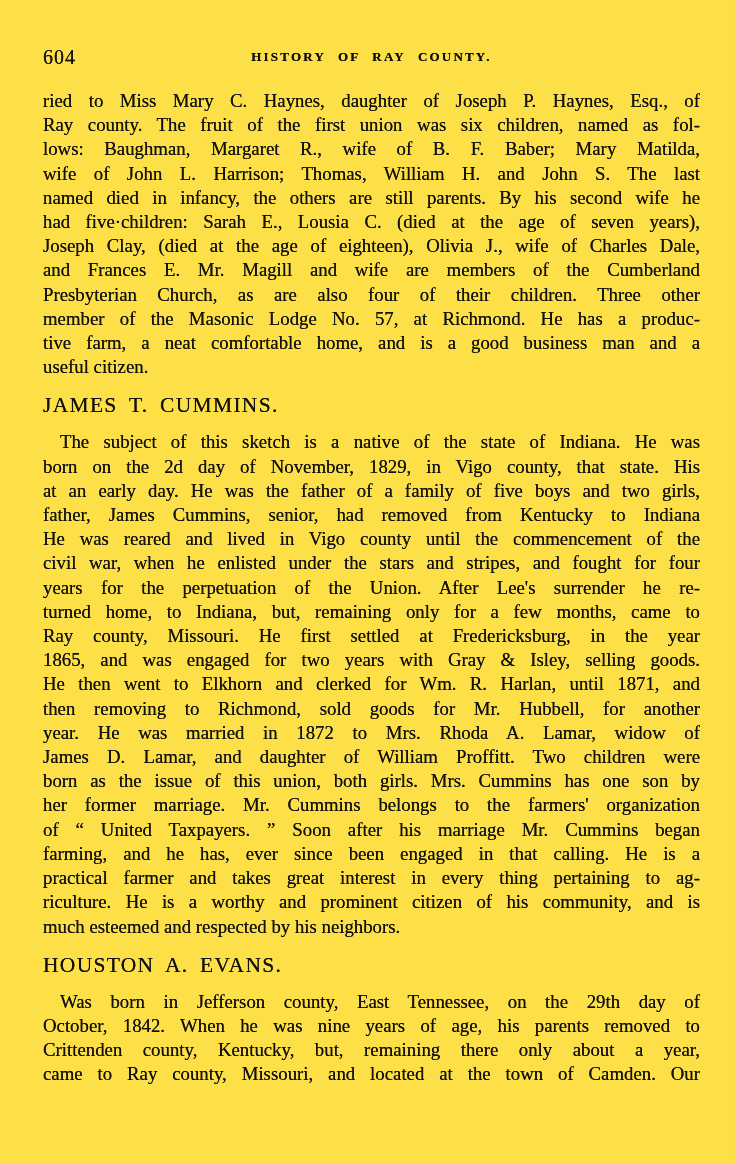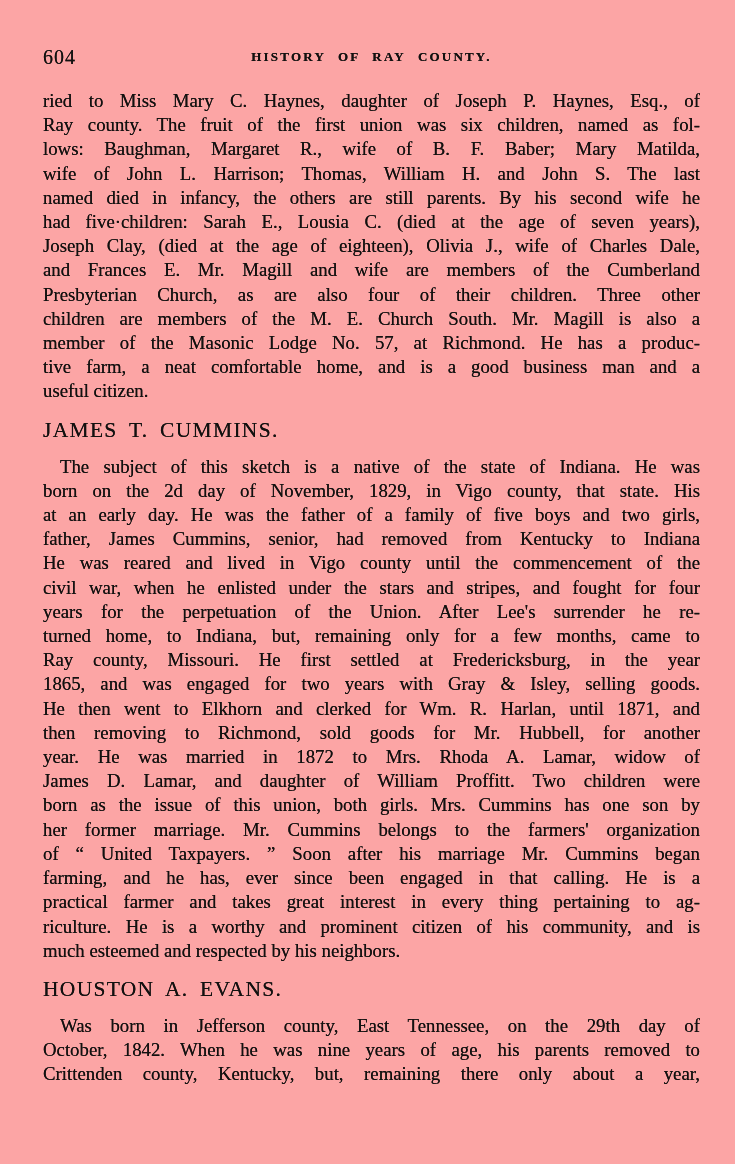--- a/index.html
+++ b/index.html
@@ -11,21 +11,21 @@
     width: 735px;
     height: 1164px;
     overflow: hidden;
     font-family: "Liberation Serif", "DejaVu Serif", serif;
     color: #121110;
   }
   .page {
     position: relative;
     width: 735px;
     height: 1164px;
-    background: #fca5a5;
+    background: #fde047;
     box-sizing: border-box;
     padding: 46px 35px 0 43px;
     
     text-shadow: 0 0 0.45px rgba(10,10,10,0.85);
   }
   .page-header {
     position: relative;
     height: 22px;
     margin-bottom: 21px;
   }
@@ -83,21 +83,20 @@
     <div class="para">
         <div class="line">ried to Miss Mary C. Haynes, daughter of Joseph P. Haynes, Esq., of</div>
         <div class="line">Ray county. The fruit of the first union was six children, named as fol-</div>
         <div class="line">lows: Baughman, Margaret R., wife of B. F. Baber; Mary Matilda,</div>
         <div class="line">wife of John L. Harrison; Thomas, William H. and John S. The last</div>
         <div class="line">named died in infancy, the others are still parents. By his second wife he</div>
         <div class="line">had five·children: Sarah E., Lousia C. (died at the age of seven years),</div>
         <div class="line">Joseph Clay, (died at the age of eighteen), Olivia J., wife of Charles Dale,</div>
         <div class="line">and Frances E. Mr. Magill and wife are members of the Cumberland</div>
         <div class="line">Presbyterian Church, as are also four of their children. Three other</div>
-        <div class="line">children are members of the M. E. Church South. Mr. Magill is also a</div>
         <div class="line">member of the Masonic Lodge No. 57, at Richmond. He has a produc-</div>
         <div class="line">tive farm, a neat comfortable home, and is a good business man and a</div>
         <div class="line last">useful citizen.</div>
       </div>
 
     <div class="section-heading">JAMES T. CUMMINS.</div>
 
     <div class="para indent-first">
         <div class="line">The subject of this sketch is a native of the state of Indiana. He was</div>
         <div class="line">born on the 2d day of November, 1829, in Vigo county, that state. His</div>
@@ -121,16 +120,17 @@
         <div class="line">riculture. He is a worthy and prominent citizen of his community, and is</div>
         <div class="line last">much esteemed and respected by his neighbors.</div>
       </div>
 
     <div class="section-heading">HOUSTON A. EVANS.</div>
 
     <div class="para indent-first justify-all">
         <div class="line">Was born in Jefferson county, East Tennessee, on the 29th day of</div>
         <div class="line">October, 1842. When he was nine years of age, his parents removed to</div>
         <div class="line">Crittenden county, Kentucky, but, remaining there only about a year,</div>
+        <div class="line">came to Ray county, Missouri, and located at the town of Camden. Our</div>
       </div>
 
   </div>
 </div>
 
 </body></html>

